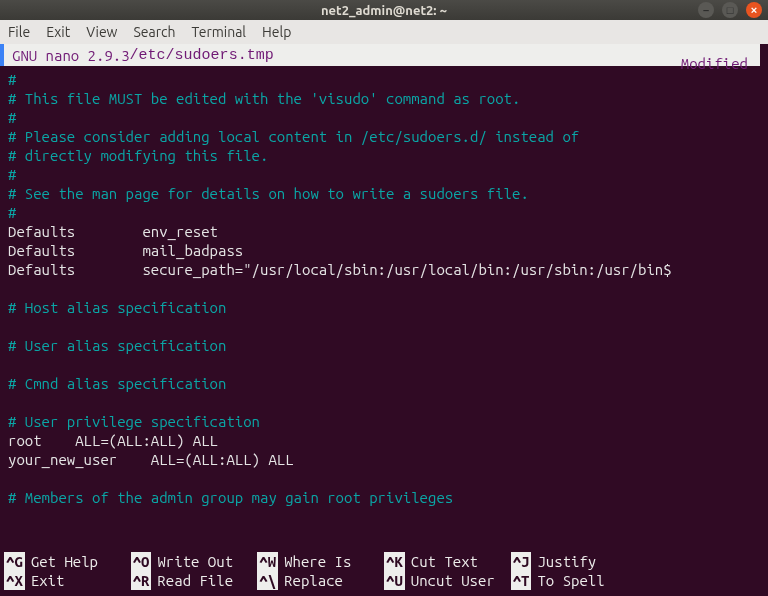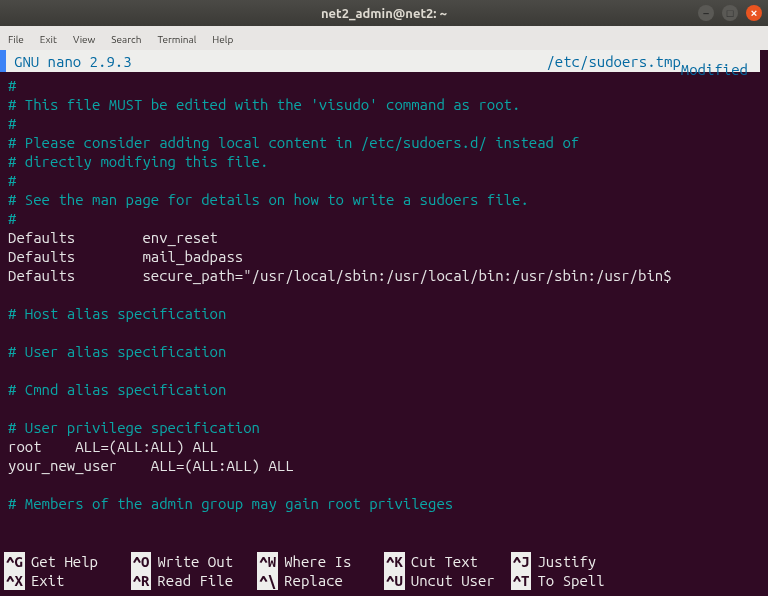--- a/index.html
+++ b/index.html
@@ -4,21 +4,21 @@
 <style>
   * { margin: 0; padding: 0; box-sizing: border-box; }
   body {
     width: 768px;
     height: 596px;
     font-family: "Ubuntu Mono", "DejaVu Sans Mono", monospace;
     background: #300A24;
     overflow: hidden;
   }
   .window-titlebar {
-    height: 26px;
+    height: 20px;
     background: linear-gradient(#4b4a46, #3b3a36);
     display: flex;
     align-items: center;
     justify-content: center;
     position: relative;
     font-family: Ubuntu, sans-serif;
     font-size: 13px;
     font-weight: bold;
     color: #dfdbd2;
   }
@@ -34,40 +34,40 @@
     font-size: 11px; font-family: sans-serif;
   }
   .win-min { background: #5a5955; color:#2b2b2b; }
   .win-max { background: #5a5955; color:#2b2b2b; }
   .win-close { background: #e95420; color:#fff; }
   .menubar {
     height: 24px;
     background: #e8e6e4;
     color: #3c3b37;
     display: flex;
-    align-items: flex-start;
+    align-items: center;
     gap: 16px;
-    padding: 8px 8px;
+    padding: 2px 8px;
     font-family: Ubuntu, sans-serif;
-    font-size: 10px;
+    font-size: 14px;
   }
   .menubar span { cursor: default; }
   .nano-header {
     background: #eeeeec;
-    color: #0369a1;
+    color: #701a75;
     height: 22px;
     font-size: 15px;
     display: flex;
     align-items: center;
     padding: 0 4px;
-    border-left: 6px solid #3b82f6;
+    border-left: 4px solid #3b82f6;
     border-right: 8px solid #300A24;
   }
   .nano-header .left { flex: 0 0 auto; padding-left:4px;}
-  .nano-header .center { flex: 1; text-align: right; }
+  .nano-header .center { flex: 1; text-align: left; font-family: Liberation Mono, monospace; }
   .nano-header .right { flex: 0 0 auto; padding-right: 8px; margin-top: 16px;}
   .term {
     padding: 4px 8px 0 8px;
     font-size: 15px;
     line-height: 19px;
     color: #eeeeec;
     white-space: pre;
   }
   .c-comment { color: #0aa6a6; }
   .c-default { color: #e5e5e5; }

